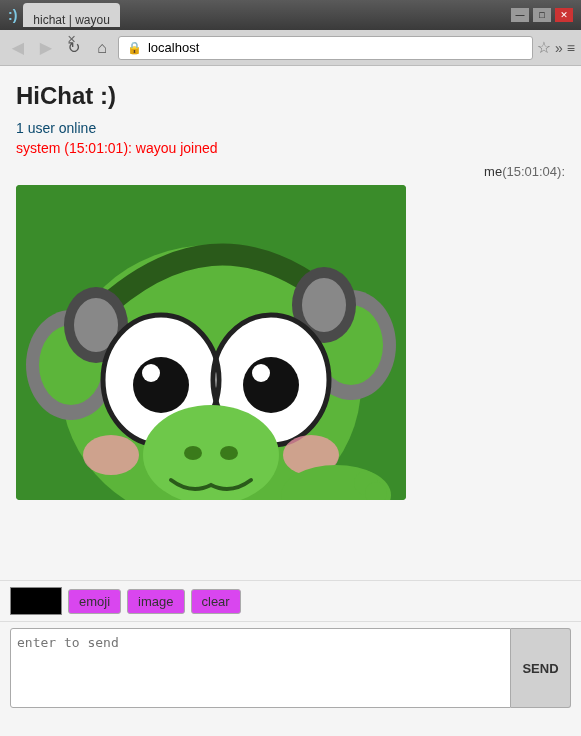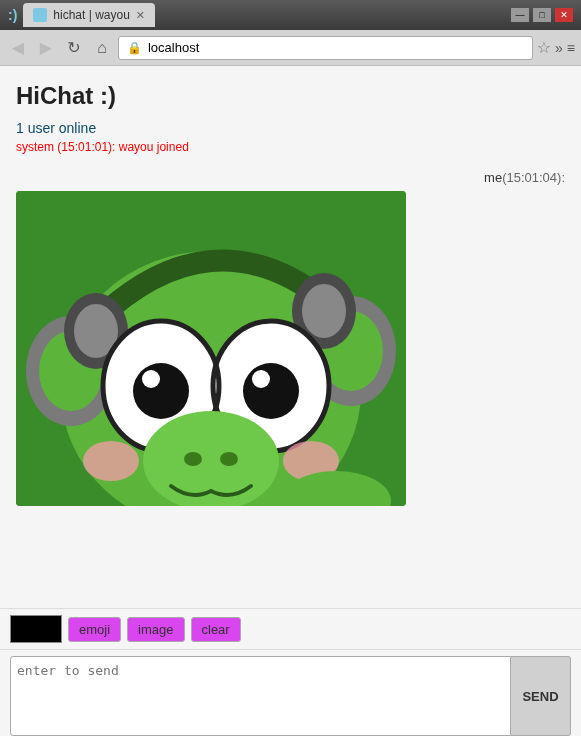--- a/index.html
+++ b/index.html
@@ -22,20 +22,21 @@
     .tab {
       background: #d4d4d4;
       border-radius: 4px 4px 0 0;
       padding: 4px 10px;
       font-size: 12px;
       color: #333;
       display: flex;
       align-items: center;
       gap: 6px;
       height: 24px;
+      flex-direction: column;
     }
     .tab-close {
       color: #666;
       font-size: 11px;
       cursor: pointer;
     }
     .tab-favicon {
       width: 14px;
       height: 14px;
       background: #7ec8e3;
@@ -140,22 +141,22 @@
       font-weight: bold;
       color: #222;
       margin-bottom: 10px;
     }
     .user-count {
       font-size: 14px;
       color: #0c4a6e;
       margin-bottom: 4px;
     }
     .system-msg {
-      font-size: 12px;
-      margin-bottom: 16px;
+      font-size: 14px;
+      margin-bottom: 8px;
     }
     .system-label { color: red; }
     .system-time { color: red; }
     .join-msg { color: red; }
     .msg-author {
       font-size: 13px;
       color: #333;
       margin-bottom: 6px;
       text-align: right;
     }
@@ -204,21 +205,21 @@
       border-radius: 3px;
       font-size: 13px;
       cursor: pointer;
       color: #333;
     }
 
     
     .input-area {
       display: flex;
       gap: 0;
-      padding: 6px 10px 0 10px;
+      padding: 6px 10px 28px 10px;
       background: #f5f5f5;
       border-top: 1px solid #ddd;
     }
     .msg-input {
       flex: 1;
       height: 80px;
       border: 1px solid #aaa;
       border-radius: 3px 0 0 3px;
       padding: 6px;
       font-size: 13px;

